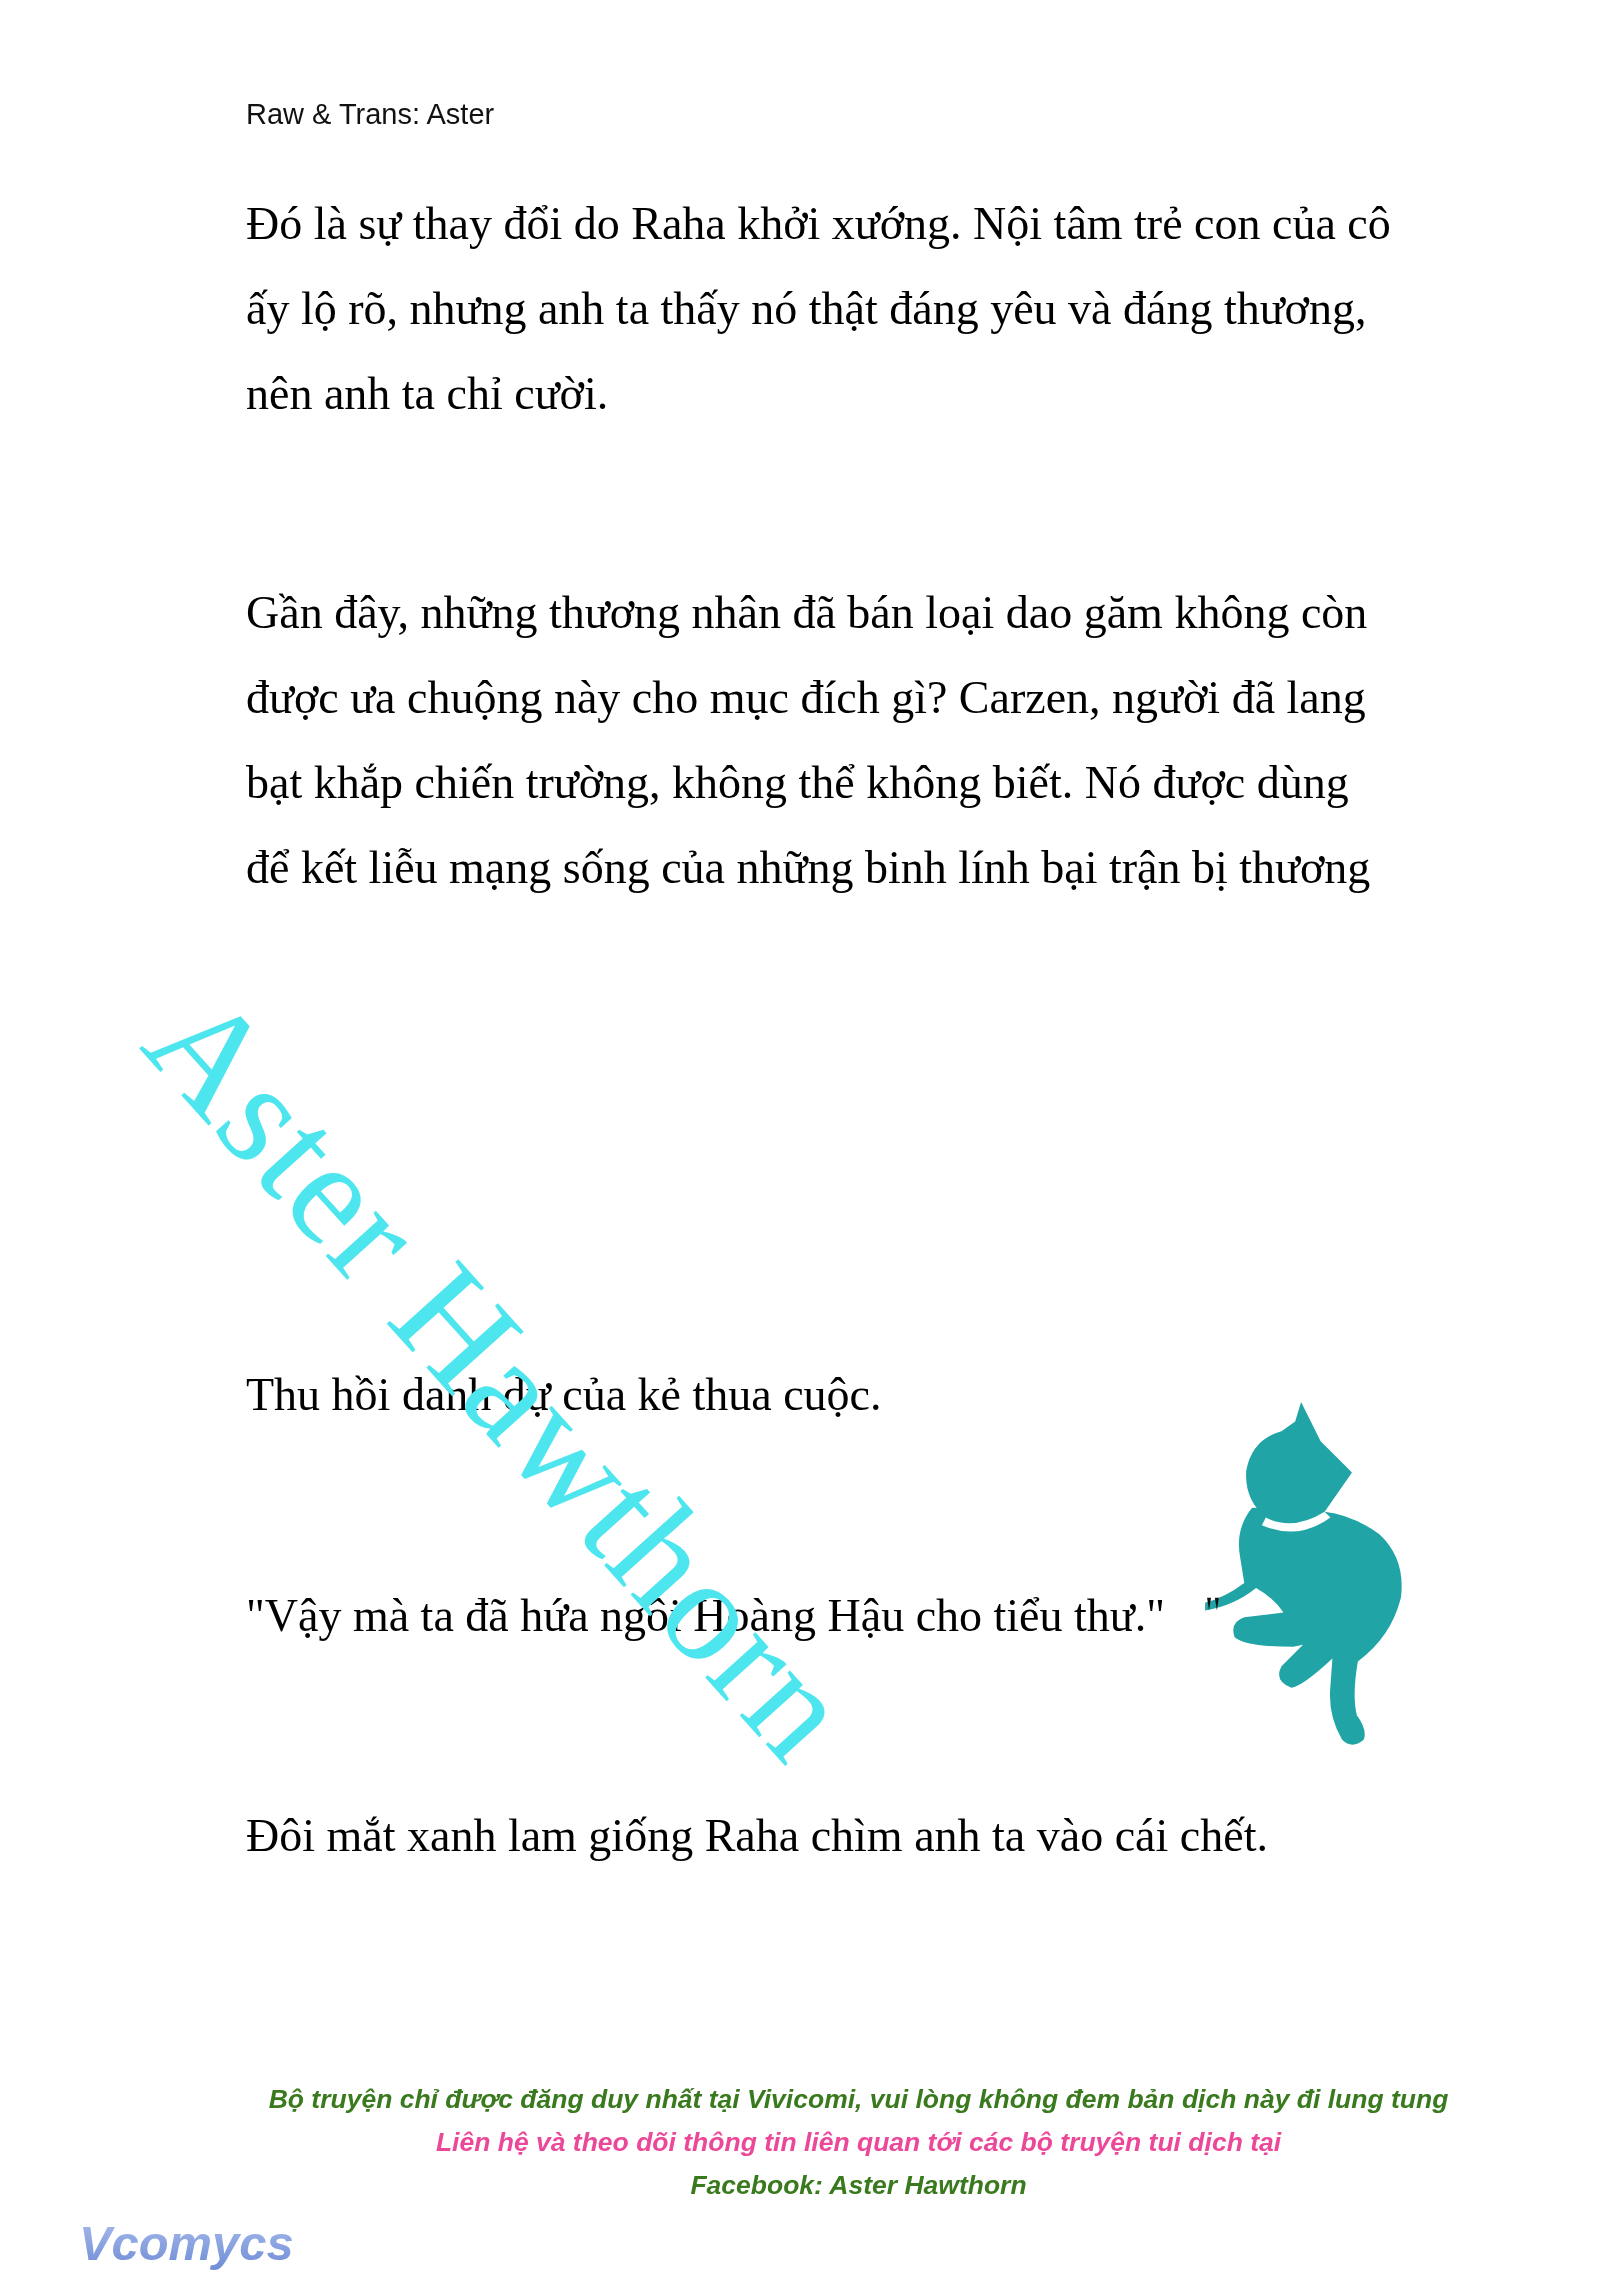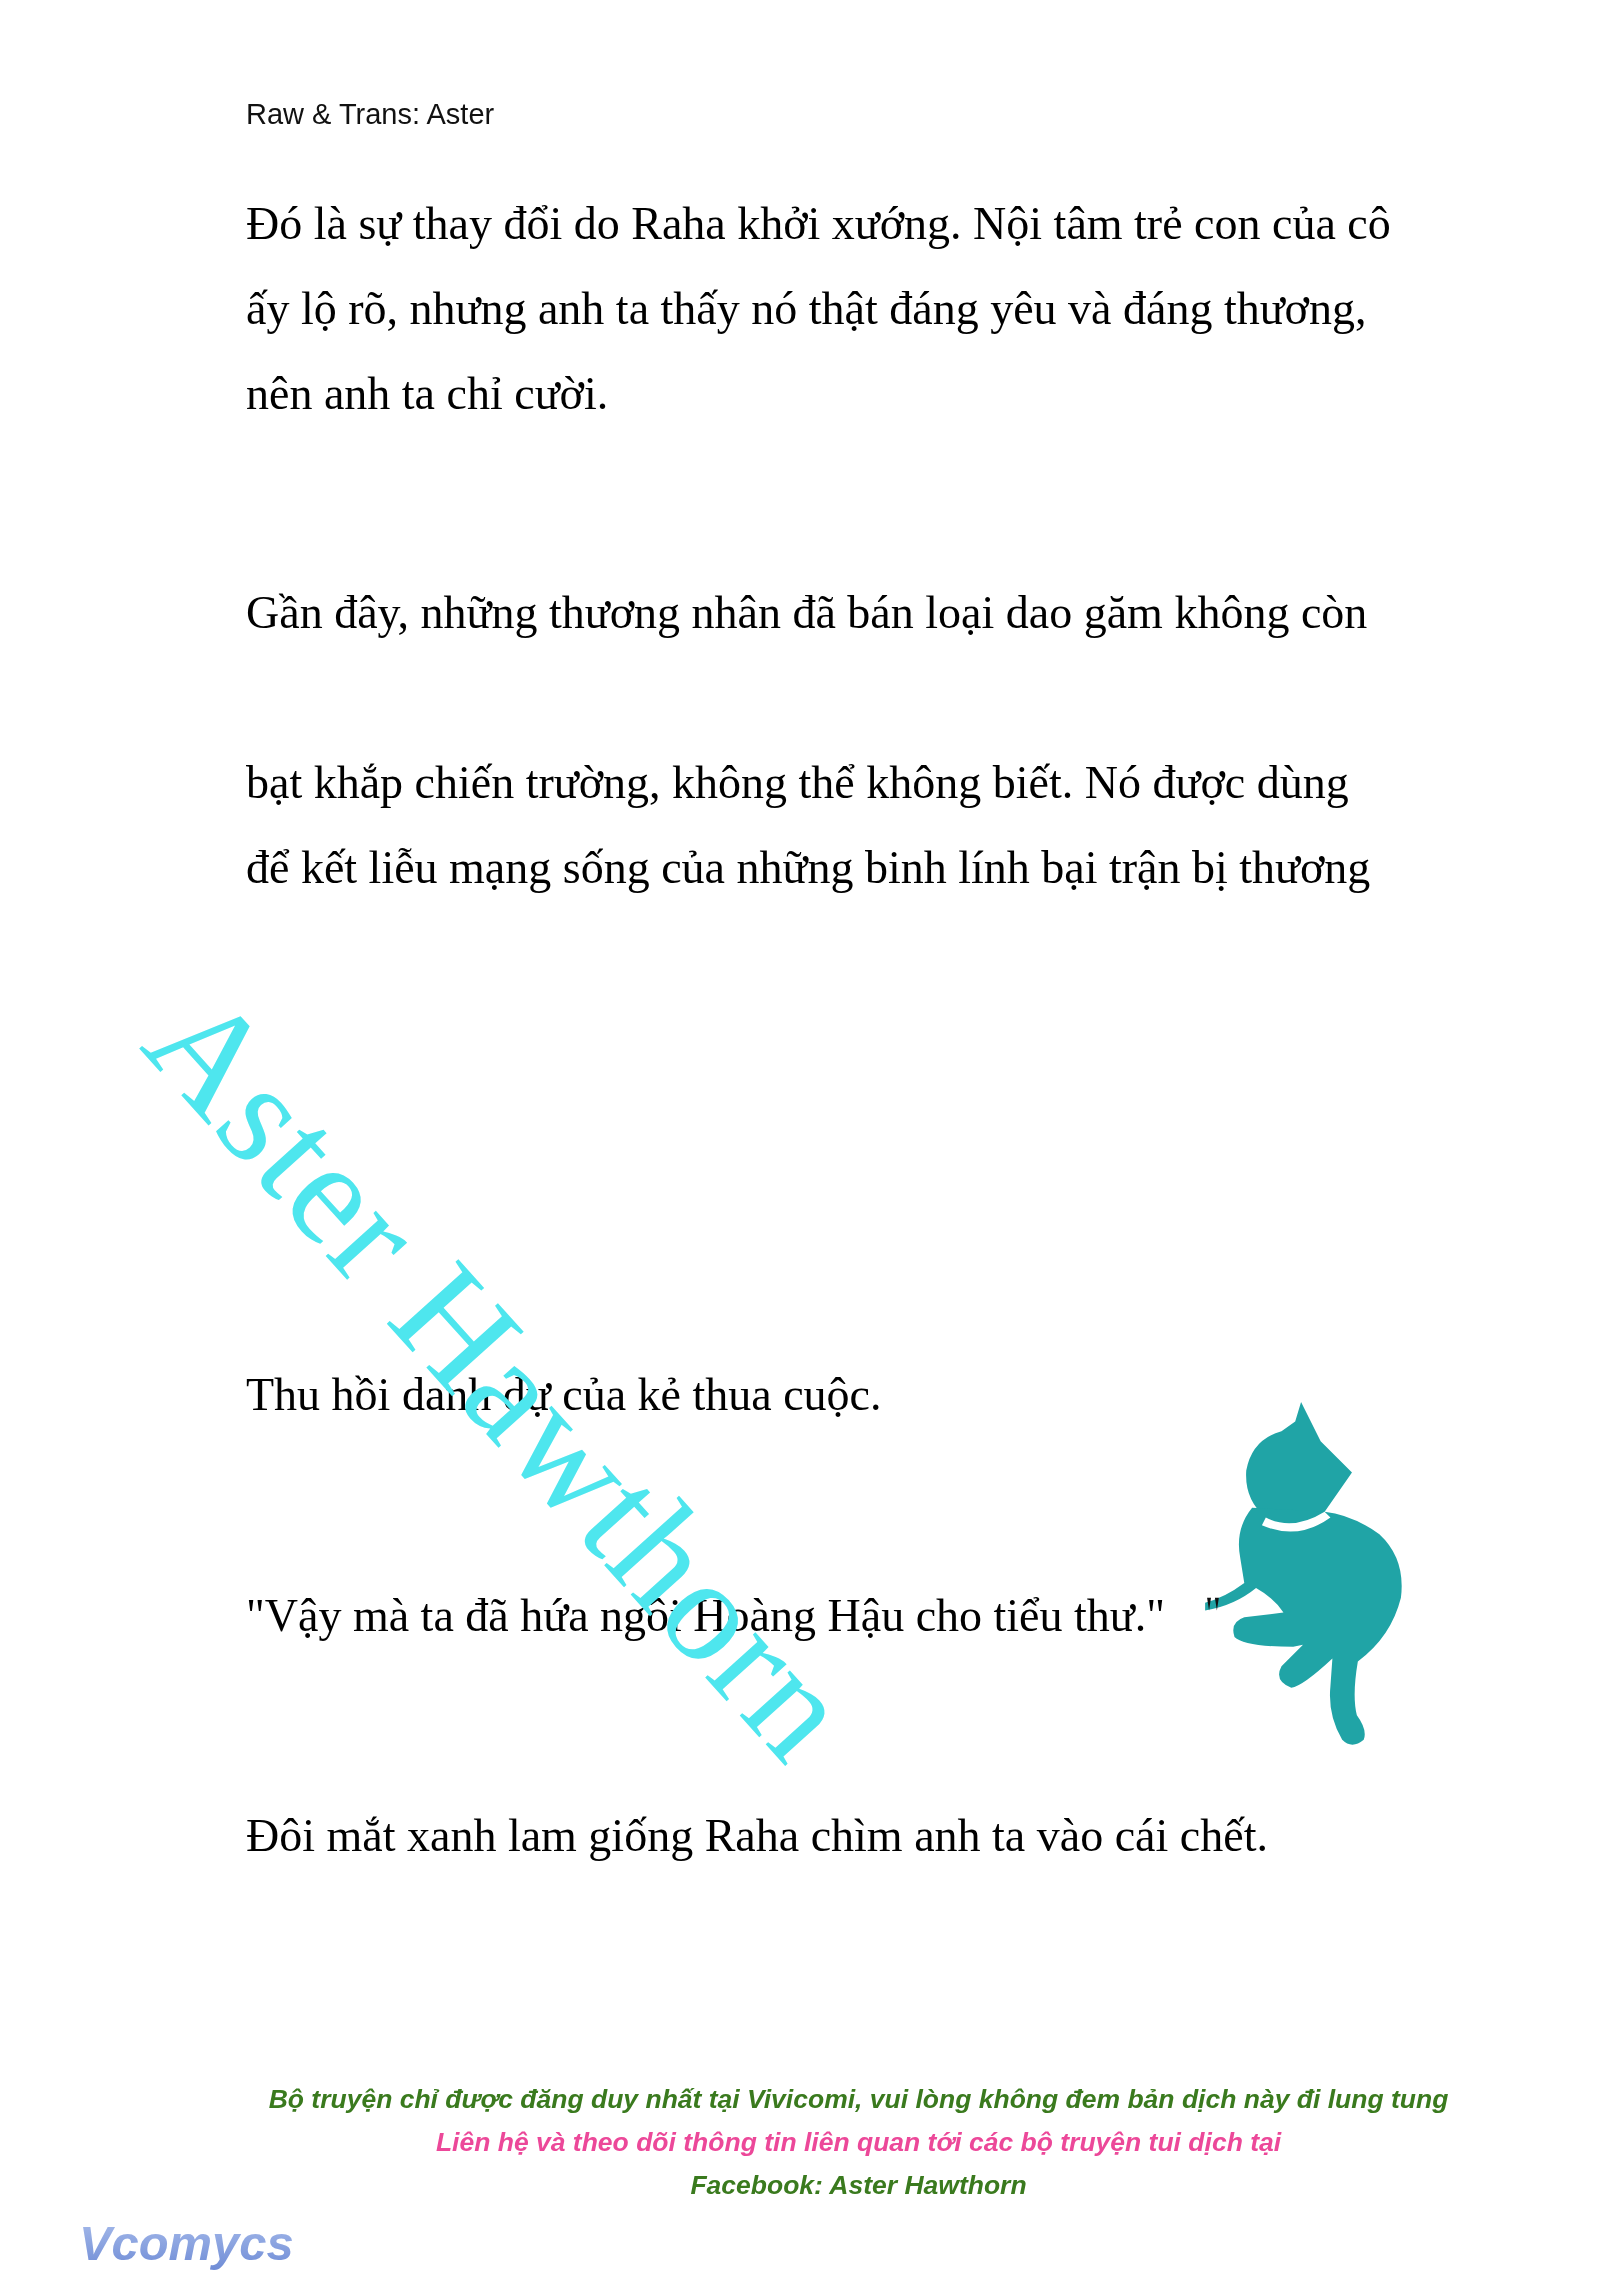--- a/index.html
+++ b/index.html
@@ -34,20 +34,21 @@
 
 <div class="page">
 
   <div class="header">Raw &amp; Trans: Aster</div>
 
   <div class="line" style="top:201px">Đó là sự thay đổi do Raha khởi xướng. Nội tâm trẻ con của cô</div>
   <div class="line" style="top:286px">ấy lộ rõ, nhưng anh ta thấy nó thật đáng yêu và đáng thương,</div>
   <div class="line" style="top:371px">nên anh ta chỉ cười.</div>
 
   <div class="line" style="top:590px">Gần đây, những thương nhân đã bán loại dao găm không còn</div>
+  <div class="line" style="top:675px">được ưa chuộng này cho mục đích gì? Carzen, người đã lang</div>
   <div class="line" style="top:845px">để kết liễu mạng sống của những binh lính bại trận bị thương</div>
   <div class="line" style="top:760px">bạt khắp chiến trường, không thể không biết. Nó được dùng</div>
 
   <div class="line" style="top:1372px">Thu hồi danh dự của kẻ thua cuộc.</div>
   <div class="line" style="top:1593px">"Vậy mà ta đã hứa ngôi Hoàng Hậu cho tiểu thư."</div>
   <div class="line" style="top:1813px">Đôi mắt xanh lam giống Raha chìm anh ta vào cái chết.</div>
 
   <div class="watermark" style="color:#4EE6EE">Aster Hawthorn</div>
 
   <svg class="cat" viewBox="0 0 250 380">

